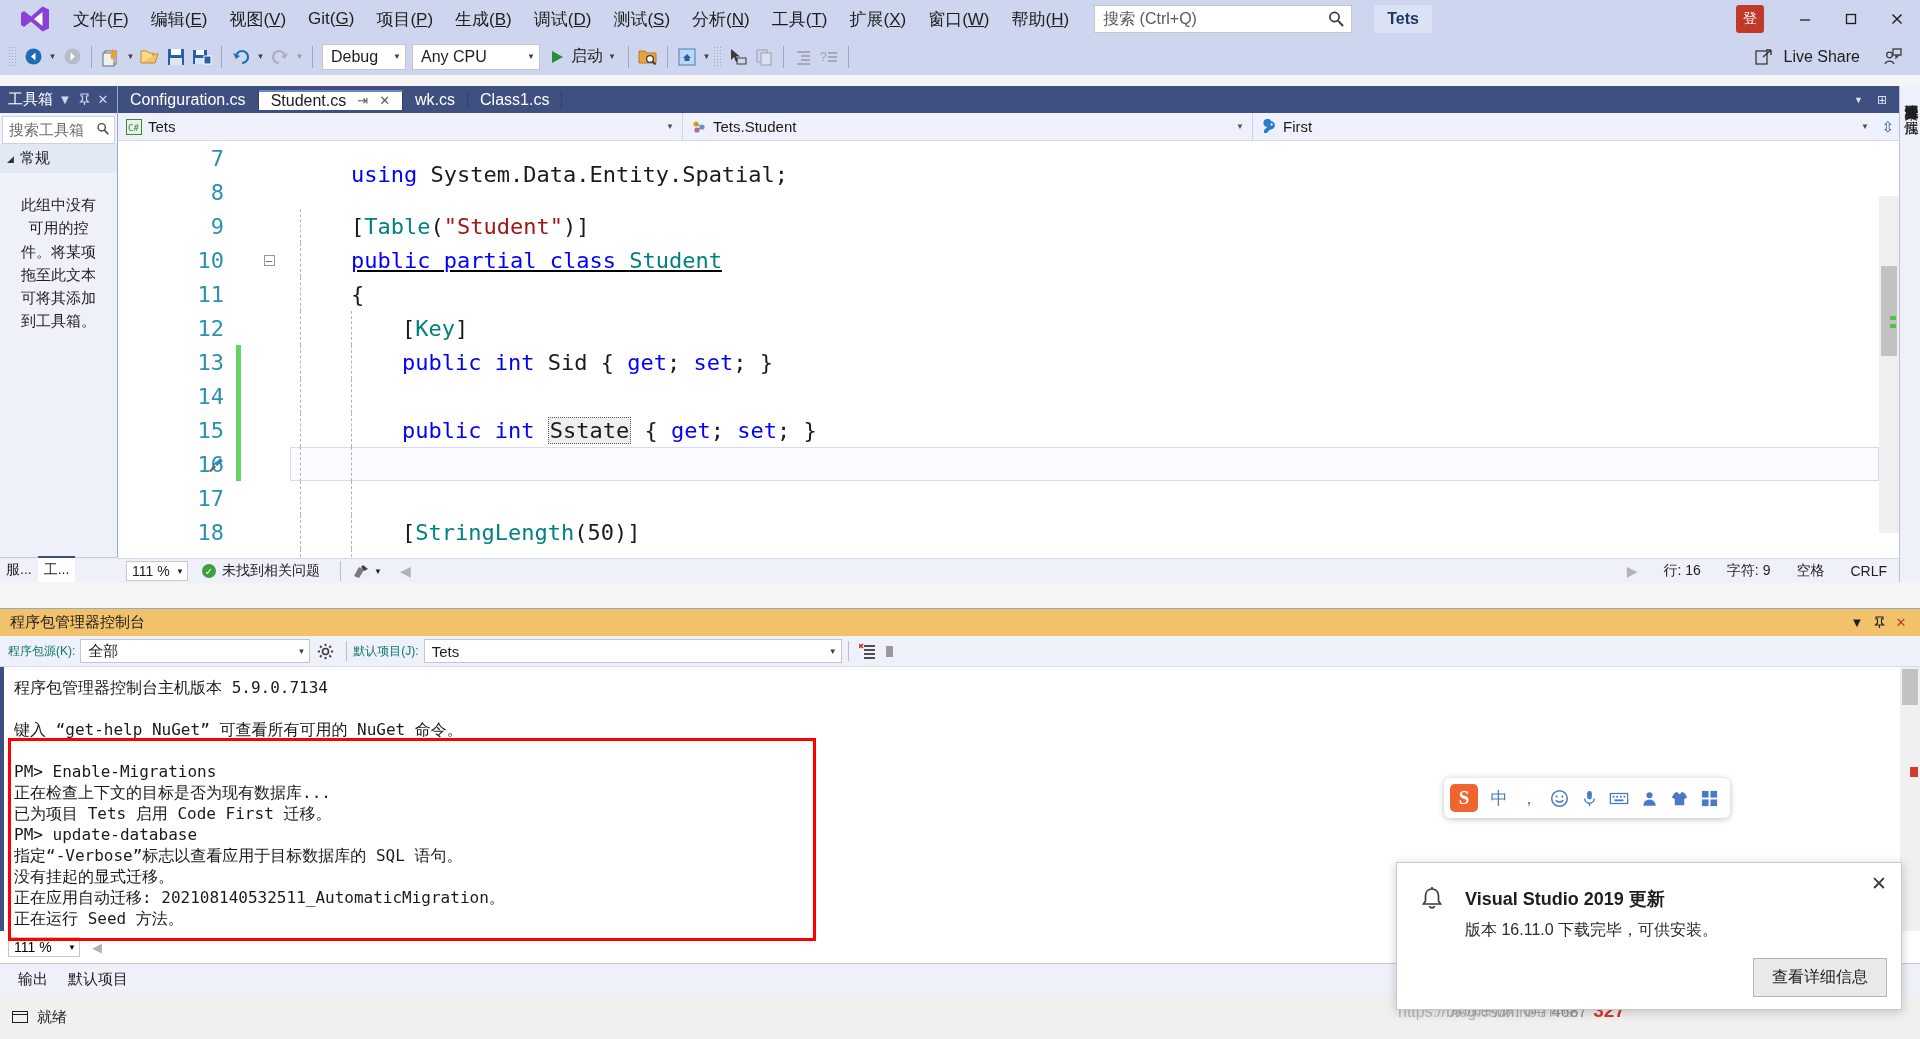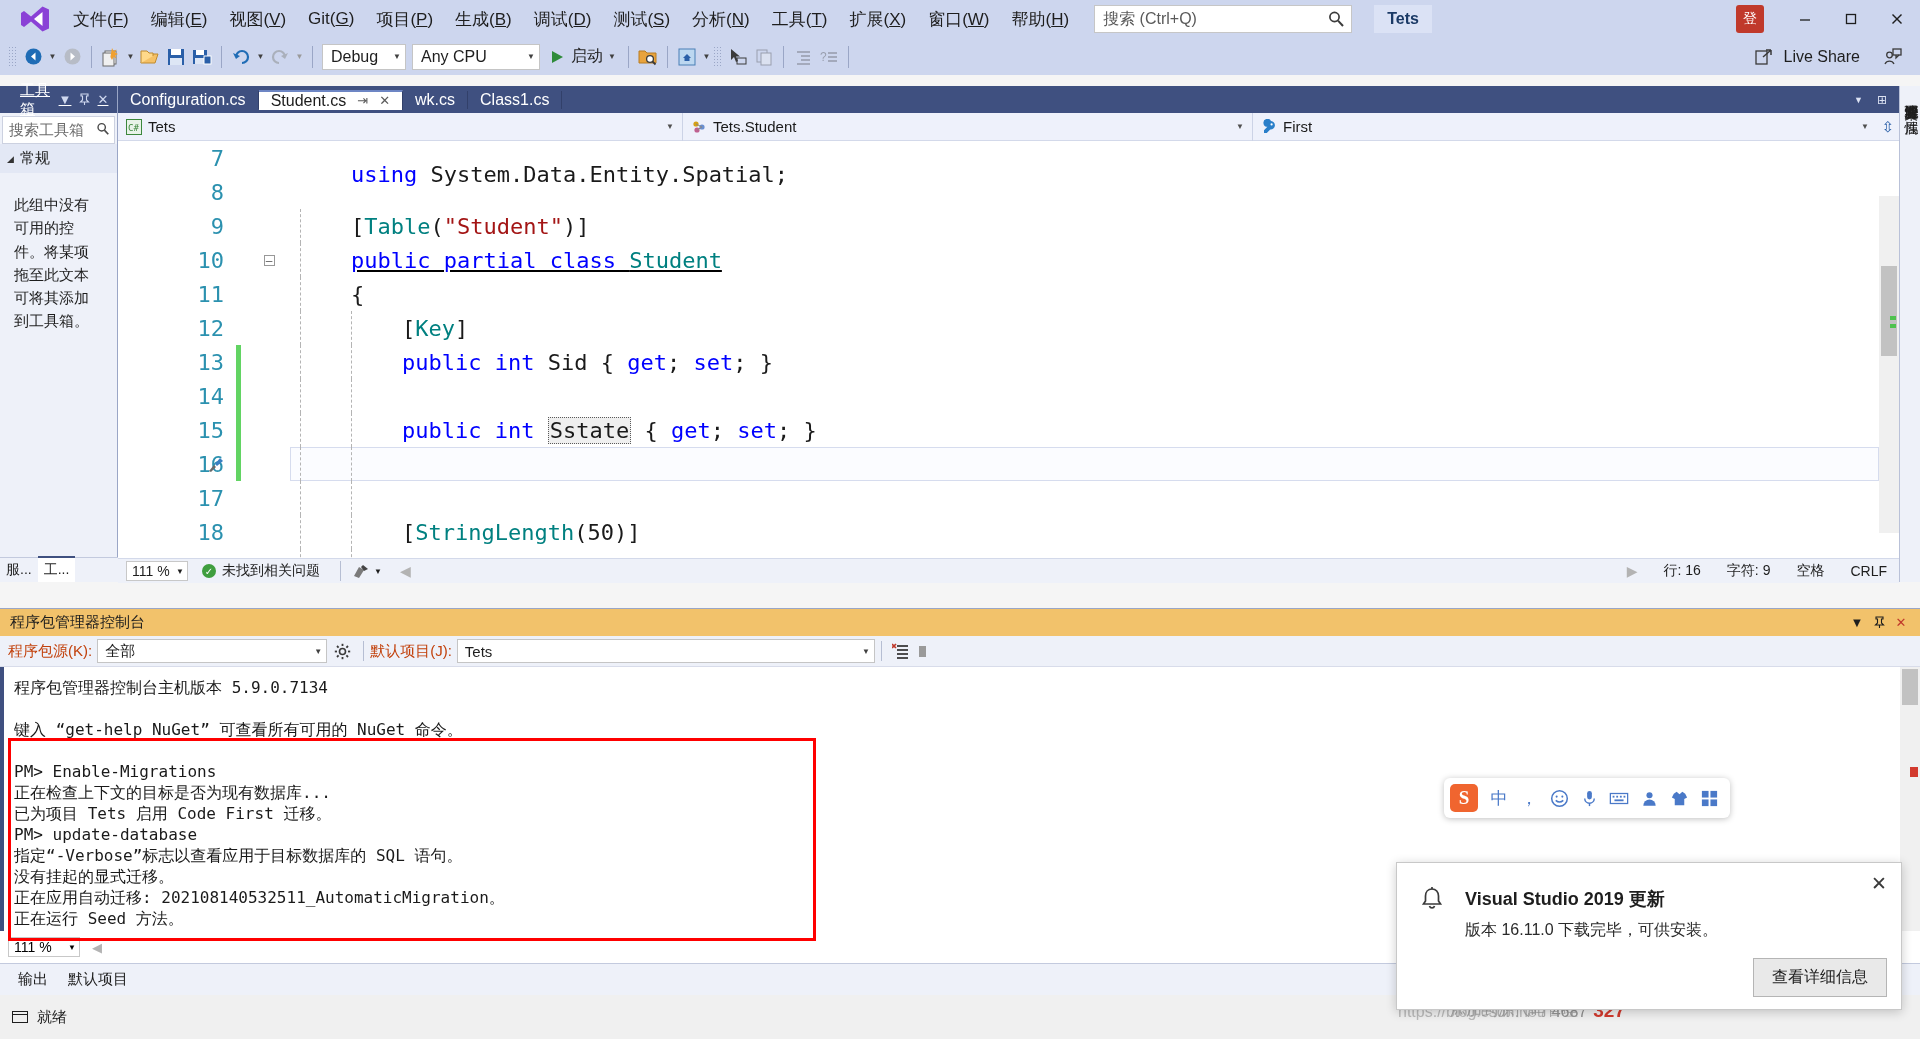--- a/index.html
+++ b/index.html
@@ -77,39 +77,39 @@
   .live-share { margin-left: auto; display: flex; align-items: center; padding-right: 14px; }
   .live-share .lbl { font-size: 16px; color: #1e1e1e; margin-left: 7px; margin-right: 20px; }
 
   
   .toolbox {
     position: absolute; left: 0; top: 86px; width: 118px; height: 496px;
     background: #eef1f9; border-right: 1px solid #9aa6c6;
   }
   .tbx-header {
     height: 27px; background: #3f5080; display: flex; align-items: center;
-    color: #ffffff; font-size: 15px; padding-left: 20px; text-decoration: underline;
+    color: #ffffff; font-size: 15px; padding-left: 8px;
   }
   .tbx-header .ttl { flex: 1; }
   .tbx-ic { width: 16px; height: 18px; display:flex; align-items:center; justify-content:center;
             margin-right: 3px; color: #cfd8ef; font-size: 13px; }
   .tbx-search {
     height: 28px; margin: 3px 2px 0 2px; background: #ffffff; border: 1px solid #ccd1e0;
     display: flex; align-items: center; padding: 0 4px 0 6px;
     font-size: 15px; color: #6d6d6d;
   }
   .tbx-search .sv { flex: 1; }
   .tbx-group {
     height: 29px; display: flex; align-items: center; padding-left: 7px;
     font-size: 15px; color: #1e1e1e; background: #e3e8f5;
   }
   .tbx-tri { font-size: 9px; margin-right: 6px; color: #333; }
   .tbx-empty {
     padding: 20px 14px 0 14px; font-size: 15px; line-height: 1.55;
-    color: #1e1e1e; 
+    color: #1e1e1e; text-align: center;
   }
   .tbx-tabs {
     position: absolute; left: 0; bottom: 0; width: 118px; height: 25px;
     background: #eef1f9; display: flex; align-items: flex-end;
     border-top: 1px solid #c3cade;
   }
   .tbx-tab { font-size: 14px; color: #1e1e1e; padding: 3px 6px; }
   .tbx-tab.sel { background: #ffffff; border-top: 2px solid #3f5080; }
 
   
@@ -209,21 +209,21 @@
     height: 27px; background: #f2c26b; display: flex; align-items: center;
     padding-left: 10px; font-size: 15px; color: #1e1e1e;
   }
   .pmc-title .ttl { flex: 1; }
   .pmc-tic { width: 22px; display: flex; align-items: center; justify-content: center;
              font-size: 13px; color: #1e1e1e; }
   .pmc-toolbar {
     height: 31px; background: #eef1f9; display: flex; align-items: center;
     padding-left: 8px; border-bottom: 1px solid #d8dcea;
   }
-  .pmc-lbl { font-size: 15px; color: #c2410c; margin-right: 5px; white-space: nowrap; }
+  .pmc-lbl { font-size: 12px; color: #0f766e; margin-right: 5px; white-space: nowrap; }
   .pmc-combo {
     height: 24px; background: #ffffff; border: 1px solid #c5c5c5;
     display: flex; align-items: center; padding: 0 4px 0 7px; font-size: 15px; color: #1e1e1e;
   }
   .pmc-combo .cv { flex: 1; white-space: nowrap; }
   .pmc-combo .ca { font-size: 8px; color: #404040; padding-left: 8px; }
   .pmc-body {
     position: absolute; left: 0; top: 58px; right: 0; bottom: 32px; background: #ffffff;
     border-left: 4px solid #3f5080;
     font-family: "DejaVu Sans Mono", "Liberation Mono", monospace;

